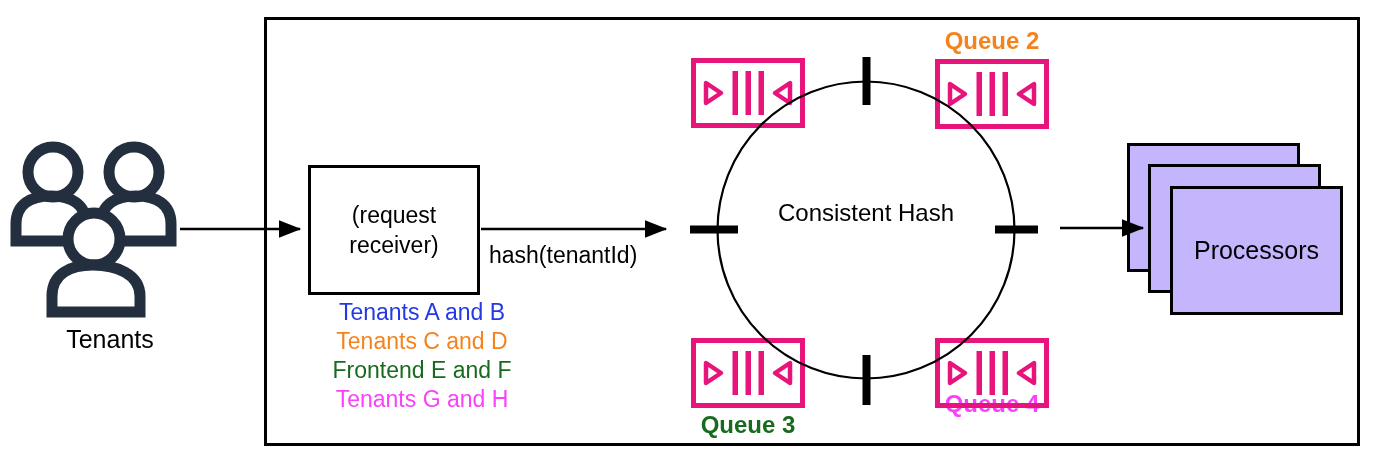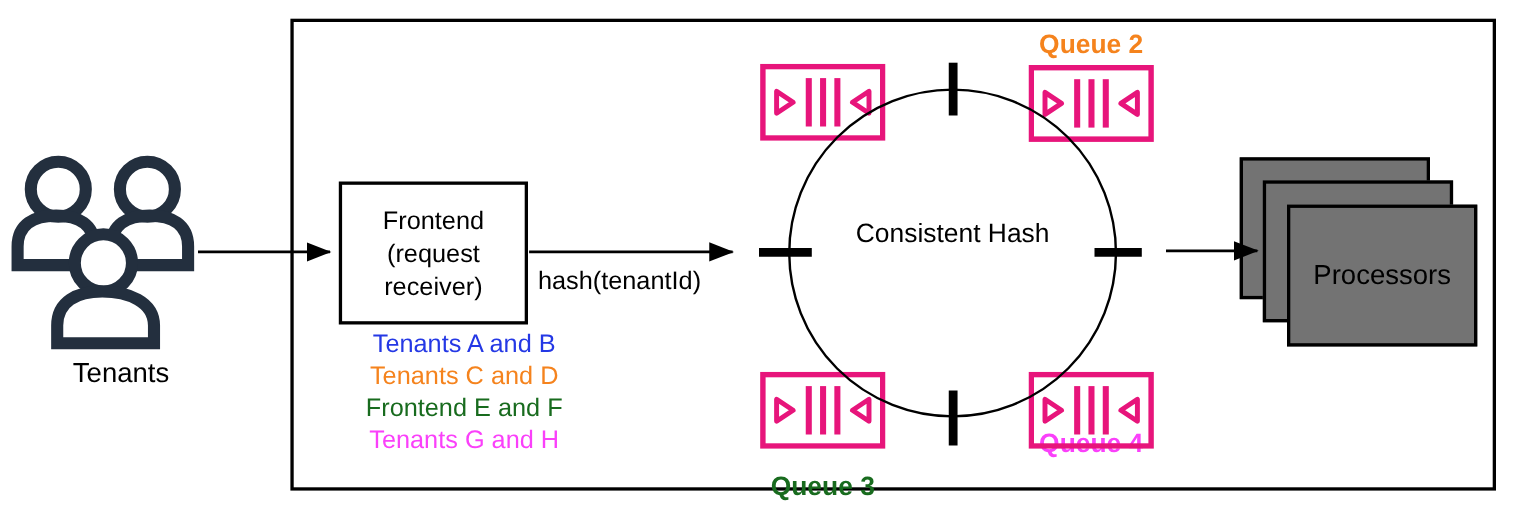--- a/index.html
+++ b/index.html
@@ -18,56 +18,55 @@
 
   .legend{left:322px;top:298px;width:200px;text-align:center;z-index:2;}
   .legend div{font-size:23px;font-weight:normal;line-height:29px;white-space:nowrap;}
 
   .ring-label{left:746px;top:197px;width:240px;text-align:center;z-index:2;
     font-size:24px;line-height:32px;color:#000;}
 
   .queue-box{width:114px;height:70px;z-index:2;}
   .queue-label{width:130px;text-align:center;font-size:24px;font-weight:bold;z-index:2;white-space:nowrap;}
 
-  .proc-rect{width:173px;height:129px;background:#737373;border:3px solid #000;box-sizing:border-box;z-index:2;}
+  .proc-rect{width:173px;height:129px;background:#c4b5fd;border:3px solid #000;box-sizing:border-box;z-index:2;}
   .proc-front{display:flex;align-items:center;justify-content:center;font-size:25px;color:#000;}
 
   .tenants-label{left:30px;top:325px;width:160px;text-align:center;font-size:25px;color:#000;z-index:2;}
 
   .q-stroke{stroke:var(--color-queue-icon);fill:none;}
   .q-fill{fill:var(--color-queue-icon);}
 </style>
 </head>
 <body>
 
 <div id="canvas">
 
   <div class="abs outer-box"></div>
 
   <div class="abs frontend-box">
-    <span>Frontend</span>
     <span>(request</span>
     <span>receiver)</span>
   </div>
 
   <div class="abs hash-label">hash(tenantId)</div>
 
   <div class="abs legend">
     <div style="color: rgb(36, 56, 229);">Tenants A and B</div>
     <div style="color: rgb(245, 131, 29);">Tenants C and D</div>
     <div style="color: rgb(24, 107, 30);">Frontend E and F</div>
     <div style="color: rgb(250, 64, 250);">Tenants G and H</div>
   </div>
 
   <div class="abs ring-label">
     <div>Consistent Hash</div>
   </div>
 
   <div class="abs queue-label" style="left: 927px; top: 27px; color: rgb(245, 131, 29);">Queue 2</div>
-  <div class="abs queue-label" style="left: 683px; top: 429px; color: rgb(24, 107, 30);">Queue 3</div>
+  <div class="abs queue-label" style="left: 683px; top: 411px; color: rgb(24, 107, 30);">Queue 3</div>
   <div class="abs queue-label" style="left: 927px; top: 390px; color: rgb(250, 64, 250);">Queue 4</div>
 
   <div class="abs queue-box" style="left:691px;top:58px;">
     <svg viewBox="0 0 114 70" width="114" height="70">
       <rect class="q-stroke" x="2.5" y="2.5" width="109" height="65" stroke-width="5"></rect>
       <polygon class="q-stroke" points="15,25 15,45 30,35" stroke-width="4.5" stroke-linejoin="round"></polygon>
       <polygon class="q-stroke" points="99,25 99,45 84,35" stroke-width="4.5" stroke-linejoin="round"></polygon>
       <rect class="q-fill" x="41.5" y="13" width="5.5" height="44"></rect>
       <rect class="q-fill" x="54.5" y="13" width="5.5" height="44"></rect>
       <rect class="q-fill" x="67.5" y="13" width="5.5" height="44"></rect>

